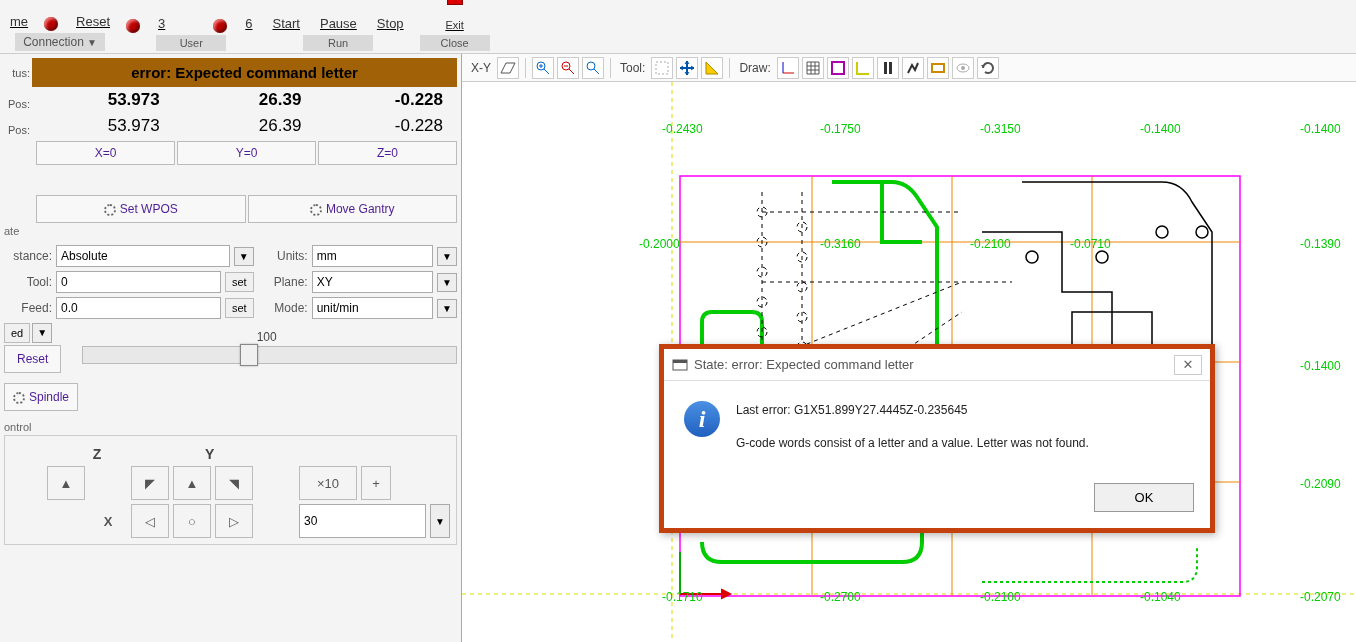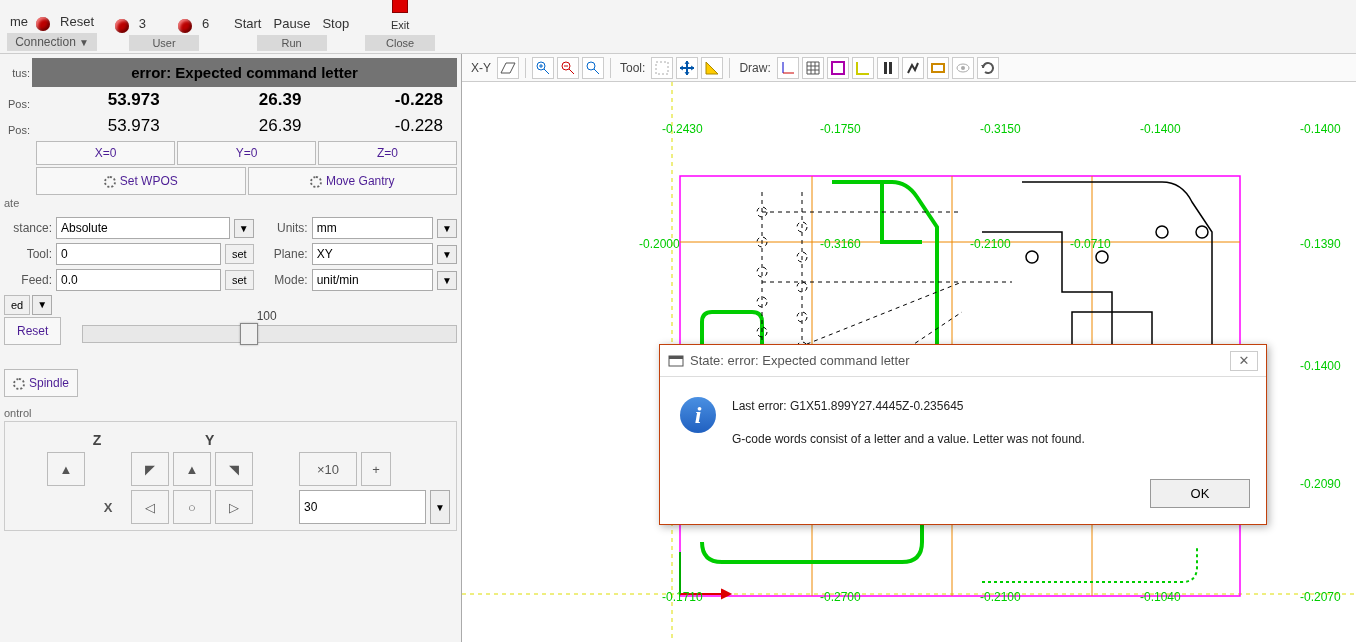--- a/index.html
+++ b/index.html
@@ -1,79 +1,79 @@
 <!DOCTYPE html>
 <html><head>
 <meta charset="utf-8">
 <style>
   * { box-sizing: border-box; margin: 0; padding: 0; font-family: Arial, sans-serif; font-size: 12px; }
   body { width: 1356px; height: 642px; background: #fff; position: relative; overflow: hidden; }
   
   .top-toolbar { height: 54px; border-bottom: 1px solid #ccc; display: flex; align-items: flex-end; padding: 2px 0; background:#f4f4f4; }
   .toolbar-group { display: flex; flex-direction: column; align-items: center; padding: 0 6px; }
-  .toolbar-group .row { display: flex; gap: 4px; align-items: center; }
+  .toolbar-group .row { display: flex; gap: 12px; align-items: center; text-decoration: underline; }
   .toolbar-label { background:#d9d9d9; color:#555; font-size:11px; padding:2px 8px; text-align:center; min-width:70px; margin-top:2px; }
   .toolbar-btn { font-size: 13px; color:#333; padding: 2px 4px; cursor:pointer; }
   .toolbar-icon { width:14px; height:14px; border-radius:50%; background:#b00; display:inline-block; box-shadow:inset -2px -2px 3px rgba(0,0,0,.4), inset 2px 2px 3px rgba(255,150,150,.8); margin-right:2px; position:relative; top:2px;}
   .dropdown-arrow { font-size:10px; color:#555; }
   .red-square { width:16px; height:16px; background:#d00; border:1px solid #800; display:inline-block; }
   
   .left-panel { position:absolute; top:54px; left:0; width:462px; height:588px; background:#f4f4f4; border-right:1px solid #aaa; padding:4px; }
   .section-label { color:#666; font-size:11px; margin:2px 0; }
   
   .status-bar { display:flex; align-items:center; }
   .status-bar .lbl { width:28px; text-align:right; color:#555; font-size:11px; padding-right:2px; }
-  .status-error { flex:1; background:#737373; color:#000; font-weight:bold; text-align:center; padding:6px 0; font-size:15px; }
+  .status-error { flex:1; background:#a16207; color:#000; font-weight:bold; text-align:center; padding:6px 0; font-size:15px; }
   
   .pos-row { display:flex; align-items:center; height:26px; }
   .pos-row .lbl { width:28px; text-align:right; color:#555; font-size:11px; padding-right:2px;margin-top:8px;}
   .pos-row .val { flex:1; text-align:right; padding-right:14px; font-size:17px; }
   .pos-row.bold .val { font-weight:bold; }
   
   .btn { background:#f8f8f8; border:1px solid #bbb; padding:4px 8px; cursor:pointer; text-align:center; font-size:12px; color:#4c1d95; }
   .btn-row { display:flex; gap:2px; margin:2px 0; }
   .btn-row .btn { flex:1; }
   .btn-row.two .btn { flex:1; }
-  .btn-wide { padding:6px 8px; }
+  .btn-wide { padding:6px 8px;margin-top:28px; }
   .gear-icon { display:inline-block; width:12px; height:12px; border:2px dotted #666; border-radius:50%; margin-right:4px; vertical-align:middle; }
   
   .tabs { display:flex; border-bottom:1px solid #bbb; margin-top:6px; background:#fff; }
   .tab { padding:8px 18px; background:#f0f0f0; border:1px solid #bbb; border-bottom:none; margin-right:-1px; cursor:pointer; font-size:16px; color:#555; }
   .tab.active { background:#fff; position:relative; top:1px; font-weight:normal; color:#333; }
   
   .form-row { display:flex; align-items:center; margin:4px 0; gap:4px; }
   .form-row .flbl { width:48px; text-align:right; color:#555; font-size:12px; }
   .form-input { border:1px solid #aaa; background:#fff; padding:3px 4px; flex:1; font-size:12px; }
   .form-select { border:1px solid #aaa; background:#fff; padding:3px 4px; flex:1; font-size:12px; position:relative; }
   .dd-btn { width:20px; border:1px solid #aaa; background:#eee; text-align:center; cursor:pointer; font-size:10px; padding:3px 0;}
   .small-btn { border:1px solid #bbb; background:#f0f0f0; padding:3px 6px; font-size:11px; cursor:pointer; }
   
   .two-col { display:flex; gap:6px; }
   .col { flex:1; }
   .slider-label { text-align:right; padding-right:6px; color:#444; font-size:12px; }
   .slider-track { height:18px; background:#e8e8e8; border:1px solid #bbb; position:relative; margin:2px 0; }
   .slider-thumb { position:absolute; width:18px; height:22px; background:#f0f0f0; border:1px solid #888; top:-3px; box-shadow:0 0 2px rgba(0,0,0,.3); }
-  .slider-row { display:flex; align-items:flex-end; gap:21px; }
+  .slider-row { display:flex; align-items:center; gap:21px; }
   .jog-header { display:flex; justify-content:space-around; padding:4px 0; }
   .jog-header span { font-size:14px; color:#444; font-weight:bold; }
   .jog-grid { display:flex; gap:4px; align-items:center; }
   .jog-cell { width:38px; height:34px; border:1px solid #bbb; background:#f4f4f4; display:flex; align-items:center; justify-content:center; cursor:pointer; font-size:13px; color:#555;}
   .jog-spacer { width:38px; height:34px; }
   
   .canvas-area { position:absolute; top:54px; left:462px; right:0; bottom:0; background:#fff; }
   .canvas-toolbar { height:28px; border-bottom:1px solid #ccc; display:flex; align-items:center; gap:3px; padding:2px 6px; background:#fafafa; }
   .ct-label { color:#444; font-size:12px; padding:0 3px; }
   .ct-btn { width:22px; height:22px; border:1px solid #ccc; background:#fff; display:flex; align-items:center; justify-content:center; cursor:pointer; }
   .ct-btn svg { width:16px; height:16px; }
   .ct-sep { width:1px; height:20px; background:#ccc; margin:0 3px; }
   
   .canvas-view { position:relative; width:100%; height:calc(100% - 28px); overflow:hidden; }
   .coord-label { position:absolute; font-size:12px; color:#0c0; }
   
-  .dialog { position:absolute; width:608px; background:#fff; border:1px solid #c2410c; box-shadow:2px 2px 8px rgba(0,0,0,.3); z-index:100; }
+  .dialog { position:absolute; width:556px; background:#fff; border:5px solid #c2410c; box-shadow:2px 2px 8px rgba(0,0,0,.3); z-index:100; }
   .dialog-title { height:32px; display:flex; align-items:center; padding:0 8px; border-bottom:1px solid #ddd; background:#fff; }
   .dialog-title .ticon { width:16px; height:16px; margin-right:6px; }
   .dialog-title .ttext { flex:1; color:#555; font-size:13px; }
   .dialog-close { width:28px; height:20px; border:1px solid #ccc; text-align:center; cursor:pointer; color:#666; line-height:18px; font-size:13px;}
   .dialog-body { padding:20px; display:flex; gap:16px; }
   .info-icon { width:36px; height:36px; border-radius:50%; background:linear-gradient(#4a90e2,#2060c0); display:flex; align-items:center; justify-content:center; color:#fff; font-size:24px; font-weight:bold; font-style:italic; font-family:Georgia,serif; flex-shrink:0; }
   .dialog-text { font-size:13px; line-height:1.6; color:#222; }
   .dialog-footer { padding:10px 16px 16px; text-align:right;margin-left:36px; }
   .dialog-ok { width:100px; padding:6px 0; border:1px solid #999; background:#f0f0f0; cursor:pointer; font-size:13px; }
 </style>
@@ -193,21 +193,21 @@
       <div class="btn" style="padding:6px 12px;">Reset</div>
     </div>
     <div style="flex:1;">
       <div class="slider-label" style="text-align:center">100</div>
       <div class="slider-track">
           <div class="slider-thumb" style="left:42%"></div>
         </div>
     </div>
   </div>
 
-  <div class="slider-row" style="margin-top:24px;">
+  <div class="slider-row" style="margin-top:10px;">
     <div class="btn" style="padding:6px 8px;"><span class="gear-icon"></span><span>Spindle</span></div>
   </div>
 
   <div class="section-label" style="margin-top:10px;">ontrol</div>
   <div style="border:1px solid #ccc; padding:6px;">
     <div class="jog-header">
       <span style="margin-left:30px">Z</span>
       <span>Y</span>
       <span style="width:80px"></span>
     </div>

